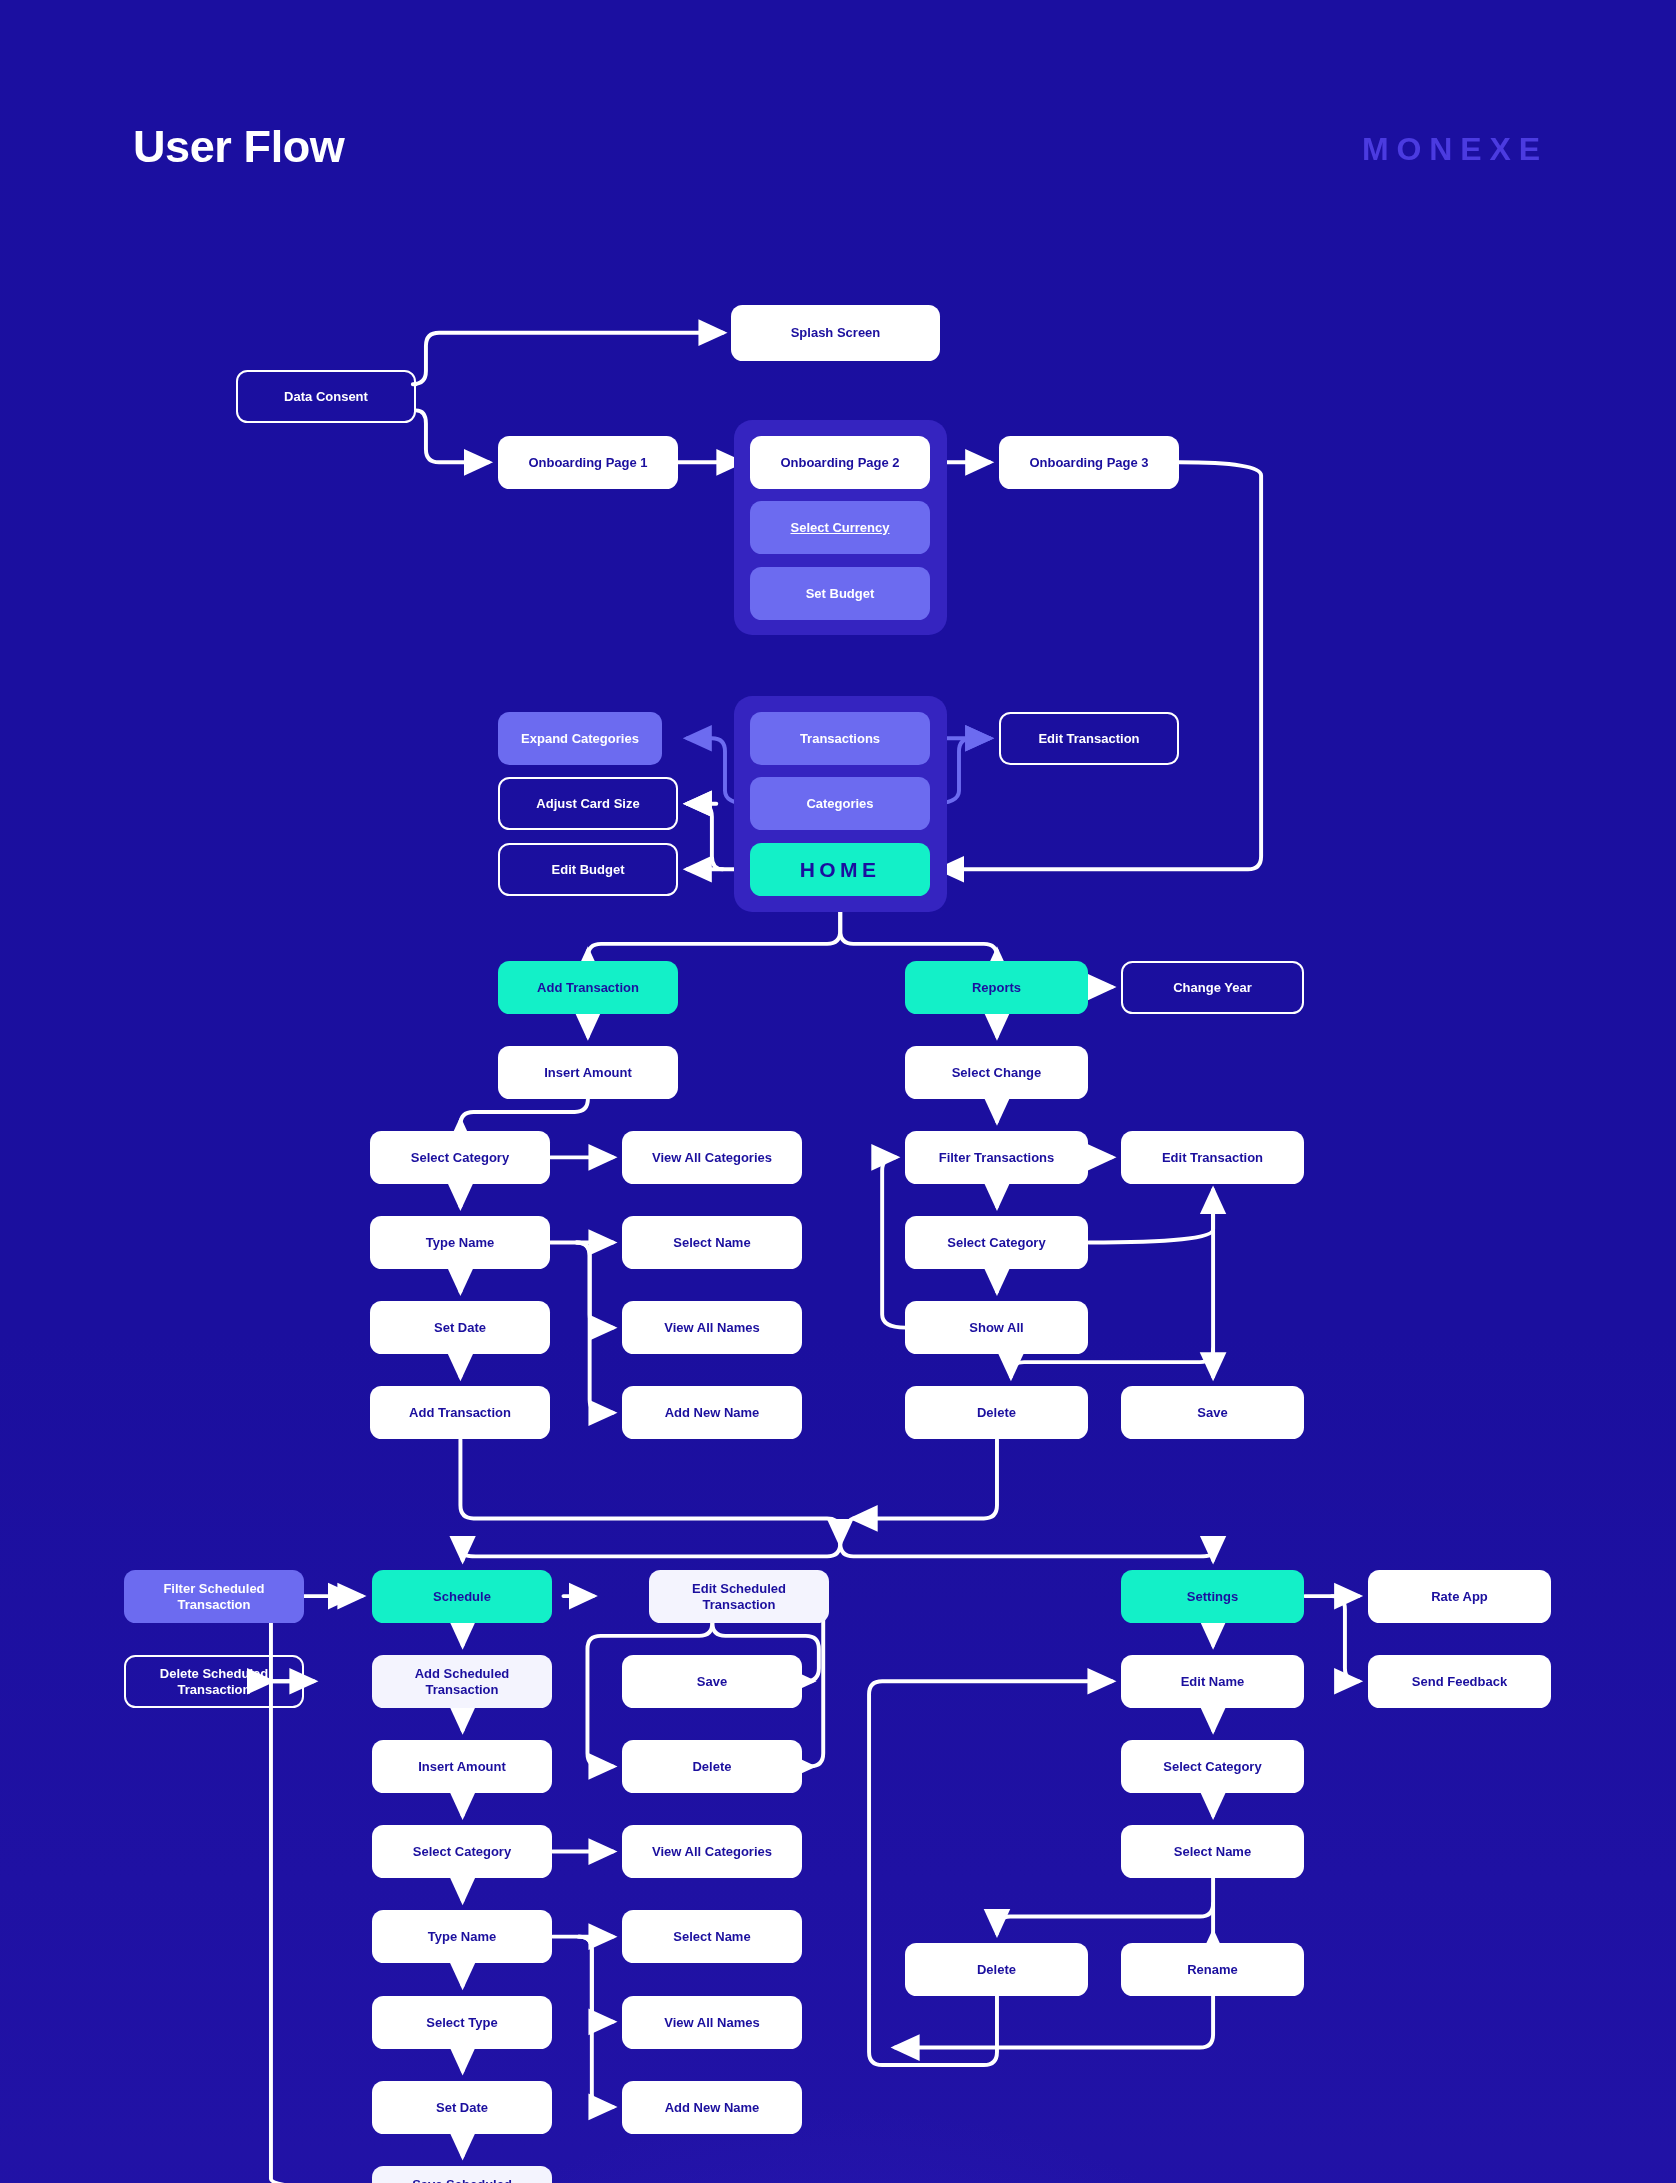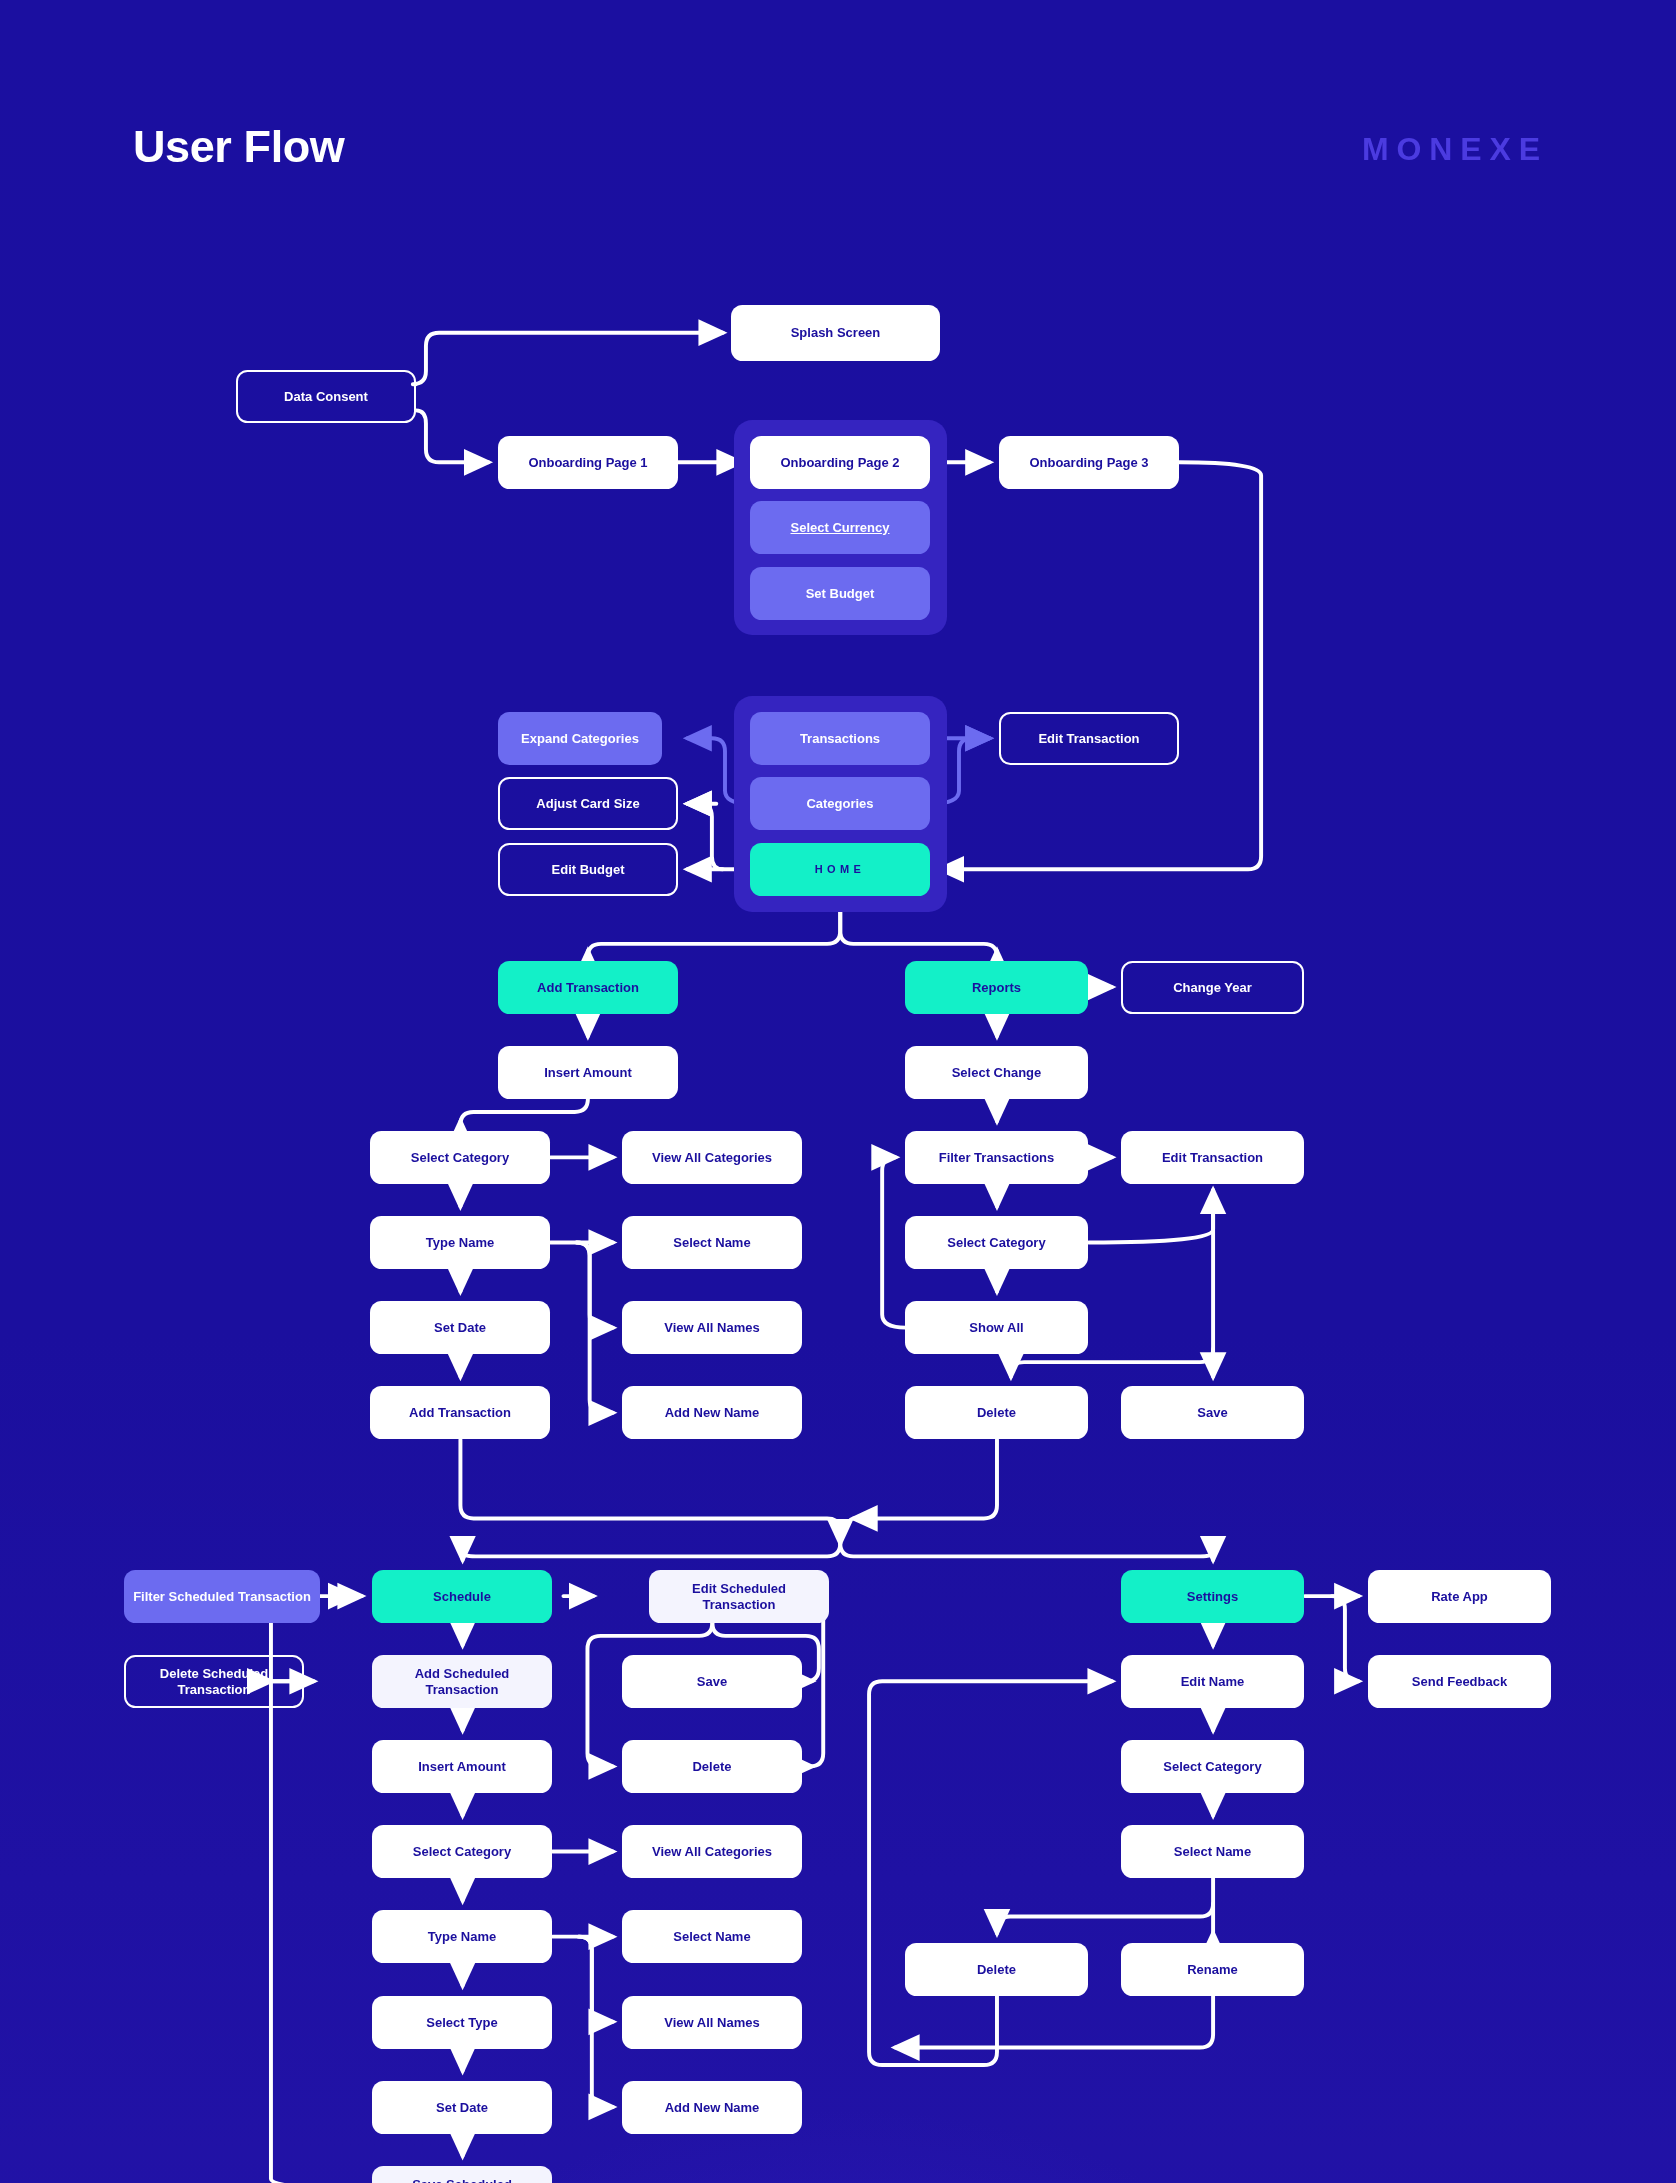--- a/index.html
+++ b/index.html
@@ -14,21 +14,21 @@
   }
   #wires{position:absolute;left:0;top:0;width:1677px;height:2423px;pointer-events:none;}
 
   .ttl{position:absolute;left:133px;top:121px;font-size:45px;font-weight:bold;color:#ffffff;letter-spacing:-0.4px;}
   .brand{position:absolute;right:129px;top:131px;font-size:32px;font-weight:bold;color:#4B3BE0;letter-spacing:7.9px;}
 
   
   .n{position:absolute;box-sizing:border-box;border-radius:11.4px;
      display:flex;align-items:center;justify-content:center;text-align:center;
      font-size:13px;line-height:1.22;padding:1.7px 6.1px;}
-  .n.big{font-size:11px;font-weight:bold;}
+  .n.big{font-size:21px;font-weight:bold;}
 
   .white{background:#FFFFFF;color:#1B0F9E;font-weight:bold;}
   .offwhite{background:#F4F4FE;color:#1B0F9E;font-weight:bold;}
   .outline{background:transparent;border:2.2px solid #FFFFFF;color:#FFFFFF;font-weight:bold;}
   .violet{background:#6C6BF0;color:#FFFFFF;font-weight:bold;}
   .teal{background:#13F0C8;color:#1B0F9E;font-weight:bold;}
   .teal.spaced{letter-spacing:4.4px;}
 
   .group{position:absolute;background:#3524C0;border-radius:18.3px;}
 </style>
@@ -170,21 +170,21 @@
       <div class="n white" style="left: 622px; top: 1386px; width: 180px; height: 53px;">Add New Name</div>
       <div class="n teal" style="left: 905px; top: 961px; width: 183px; height: 53px;">Reports</div>
       <div class="n outline" style="left: 1121px; top: 961px; width: 183px; height: 53px;">Change Year</div>
       <div class="n white" style="left: 905px; top: 1046px; width: 183px; height: 53px;">Select Change</div>
       <div class="n white" style="left: 905px; top: 1131px; width: 183px; height: 53px;">Filter Transactions</div>
       <div class="n white" style="left: 1121px; top: 1131px; width: 183px; height: 53px;">Edit Transaction</div>
       <div class="n white" style="left: 905px; top: 1216px; width: 183px; height: 53px;">Select Category</div>
       <div class="n white" style="left: 905px; top: 1301px; width: 183px; height: 53px;">Show All</div>
       <div class="n white" style="left: 905px; top: 1386px; width: 183px; height: 53px;">Delete</div>
       <div class="n white" style="left: 1121px; top: 1386px; width: 183px; height: 53px;">Save</div>
-      <div class="n violet" style="left: 124px; top: 1570px; width: 196px; height: 53px;">Filter Scheduled Transaction</div>
+      <div class="n violet" style="left: 124px; top: 1570px; width: 180px; height: 53px;">Filter Scheduled Transaction</div>
       <div class="n teal" style="left: 372px; top: 1570px; width: 180px; height: 53px;">Schedule</div>
       <div class="n offwhite" style="left: 622px; top: 1570px; width: 180px; height: 53px; margin-left: 27px;">Edit Scheduled Transaction</div>
       <div class="n outline" style="left: 124px; top: 1655px; width: 180px; height: 53px;">Delete Scheduled Transaction</div>
       <div class="n offwhite" style="left: 372px; top: 1655px; width: 180px; height: 53px;">Add Scheduled Transaction</div>
       <div class="n white" style="left: 622px; top: 1655px; width: 180px; height: 53px;">Save</div>
       <div class="n white" style="left: 372px; top: 1740px; width: 180px; height: 53px;">Insert Amount</div>
       <div class="n white" style="left: 622px; top: 1740px; width: 180px; height: 53px;">Delete</div>
       <div class="n white" style="left: 372px; top: 1825px; width: 180px; height: 53px;">Select Category</div>
       <div class="n white" style="left: 622px; top: 1825px; width: 180px; height: 53px;">View All Categories</div>
       <div class="n white" style="left: 372px; top: 1910px; width: 180px; height: 53px;">Type Name</div>

